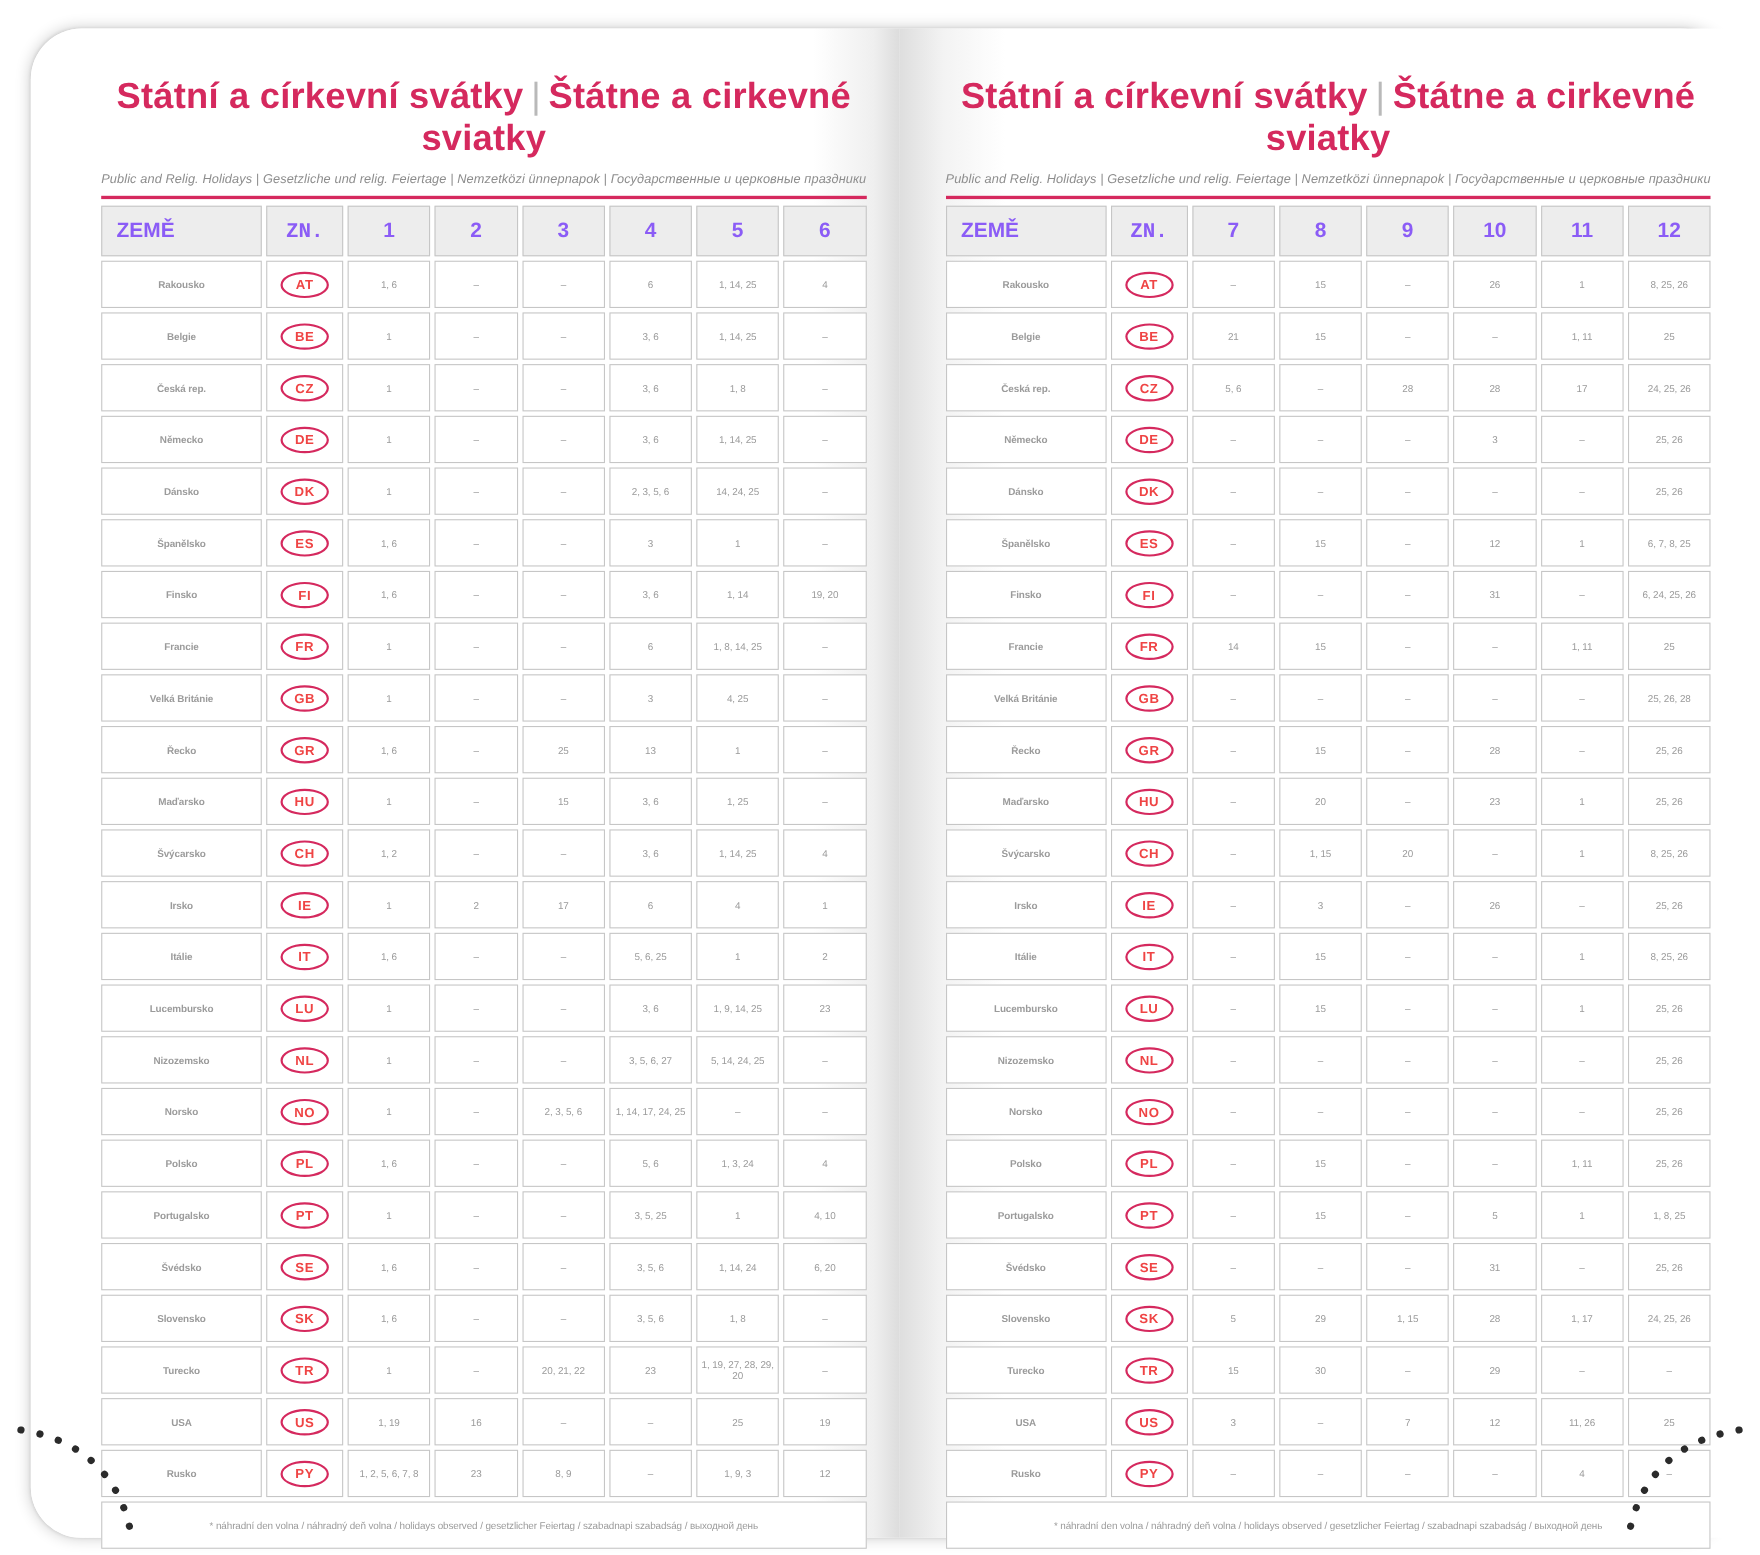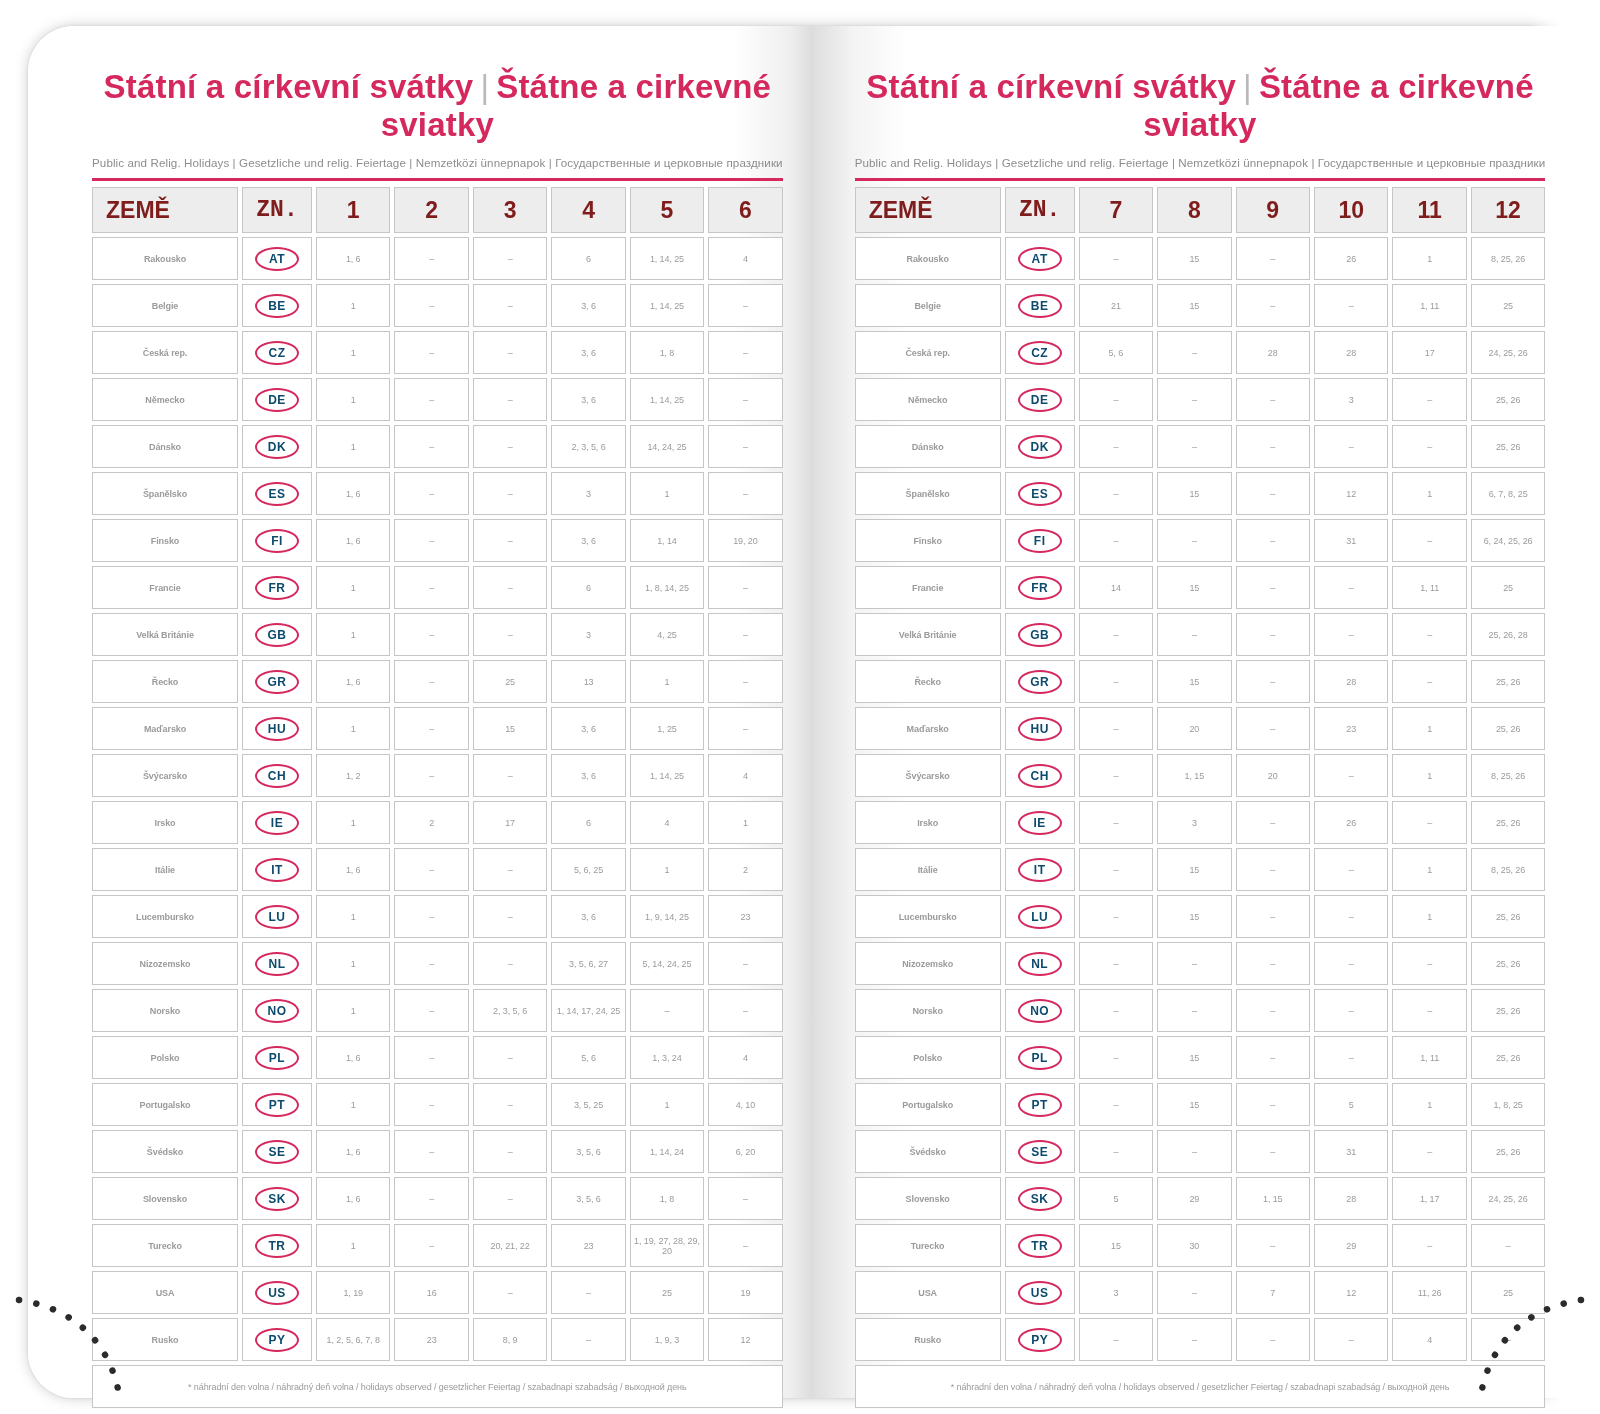--- a/index.html
+++ b/index.html
@@ -36,52 +36,53 @@
   .title {
     margin:0; text-align:center;
     font-size:33px; font-weight:bold;
     color:#d5295e; letter-spacing:0.2px;
   }
   .title .sep { color:#b9b9b9; font-weight:normal; padding:0 7px; }
   .subtitle {
     margin-top:12px; 
     font-size:11.6px; color:#8d8d8d; letter-spacing:0.1px;
     white-space:nowrap;
+    font-style:italic;
   }
   .rule { height:3px; background:#d5295e; margin-top:9px; }
   .bottom-rule { height:3px; background:#d5295e; margin-top:13px; }
 
   table.holidays {
     border-collapse:separate; border-spacing:4px;
     width:calc(100% + 8px); margin-left:-4px; margin-top:2px;
     table-layout:fixed;
   }
   table.holidays th, table.holidays td { border:1px solid #c6c6c6; }
   table.holidays th {
     height:42px; background:#ededed;
-    color:#7f1d1d; font-size:23px; font-weight:bold;
+    color:#8b5cf6; font-size:19px; font-weight:bold;
   }
   th.col-country { text-align:left; padding-left:13px; font-size:20px; }
   th.col-zn { font-size:15px;font-family:Liberation Mono, monospace; }
   table.holidays td {
     height:39px; text-align:center;
     font-size:9px; color:#9b9b9b; letter-spacing:-0.1px;
     background:#fff; padding:1px 2px;
   }
   td.country {
     text-align:left; padding-left:13px;
     font-size:18.5px; font-weight:bold; color:#d5295e; letter-spacing:0.1px;margin-left:34px;
   }
   td.zn { background:#ededed; }
   td.shaded { background:#efefef; }
   .badge {
     display:inline-block; min-width:26px;
     padding:4px 7px; line-height:1;
     border:2px solid #d5295e; border-radius:50%;
-    color:#0c4a6e; font-weight:bold; font-size:12px; letter-spacing:0.5px;
+    color:#ef4444; font-weight:bold; font-size:12px; letter-spacing:0.5px;
     background:transparent;
   }
   td.footnote {
     text-align:left; font-size:11.3px; color:#8d8d8d;
     padding:12px 10px 12px 13px; height:auto; letter-spacing:0.1px;
   }
   .corner-dots { position:absolute; bottom:14px; width:118px; height:116px; }
   .corner-dots.left { left:14px; }
   .corner-dots.right { right:14px; transform:scaleX(-1); }
 </style>

